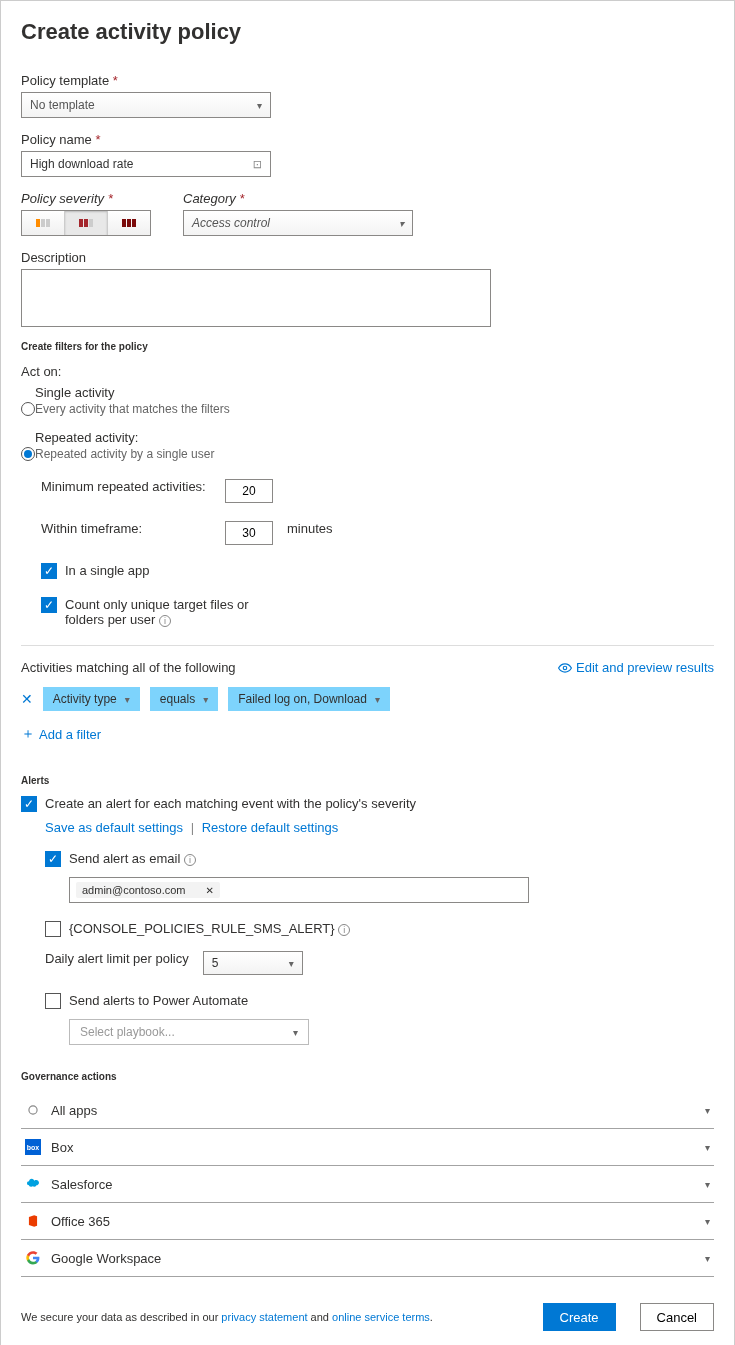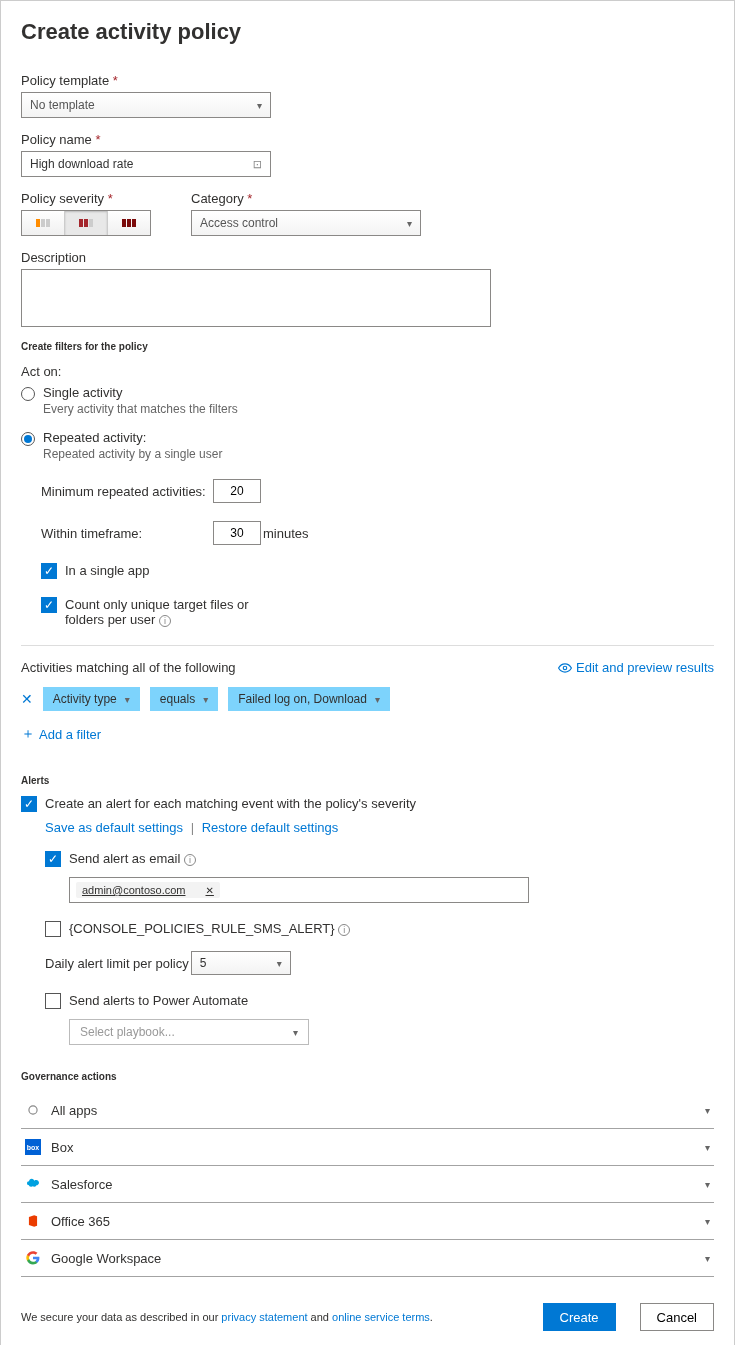--- a/index.html
+++ b/index.html
@@ -10,49 +10,49 @@
 .label { font-size: 13px; font-weight: 400; margin-bottom: 4px; display: block; }
 .required::after { content: " *"; color: #a4262c; }
 .select, .input-text {
   height: 26px; border: 1px solid #8a8886; background: linear-gradient(#fff,#f3f3f3);
   font-size: 12px; padding: 0 8px; display: flex; align-items: center; justify-content: space-between;
   cursor: pointer; color: #555;
 }
 .select { width: 250px; }
 .input-text { background: #fff; width: 250px; color: #333; }
 .chev { color: #666; font-size: 10px; }
-.row { display: flex; gap: 40px; margin-bottom: 14px; align-items: flex-end; }
+.row { display: flex; gap: 32px; margin-bottom: 14px; align-items: flex-end; font-style: italic; }
 .col { display: flex; flex-direction: column; }
 .sev-group { display: flex; border: 1px solid #8a8886; width: 130px; height: 26px; }
 .sev-btn { flex:1; display:flex; align-items:center; justify-content:center; gap:1px; background:linear-gradient(#fff,#f0f0f0); cursor:pointer; border-right:1px solid #ccc;}
 .sev-btn:last-child{border-right:none;}
 .sev-btn.active { background: #e8e8e8; box-shadow: inset 0 1px 2px rgba(0,0,0,0.2); }
 .sev-dot{width:4px;height:8px;display:inline-block;}
 .cat-select{width:230px;}
 .textarea { width: 470px; height: 58px; border: 1px solid #8a8886; background:#fff; resize:none; font-family:inherit; padding:4px; }
 .sub { color:#666; font-size:12px; margin-top:2px; }
-.radio-row { display:flex; align-items:flex-start; gap:8px; margin:6px 0; }
+.radio-row { display:flex; align-items:flex-end; margin:6px 0; }
 .radio { width:14px; height:14px; border:1px solid #555; border-radius:50%; margin-top:2px; display:flex; align-items:center; justify-content:center; cursor:pointer;}
 .radio .inner{width:8px;height:8px;border-radius:50%;background:#0078d4;}
 .checkbox { width:16px; height:16px; border:1px solid #555; display:flex; align-items:center; justify-content:center; cursor:pointer; flex-shrink:0;}
 .checkbox.checked { background:#0078d4; border-color:#0078d4; color:#fff; }
 .checkbox.checked::after{content:"✓"; font-size:12px; line-height:1; color:#fff;}
 .check-row { display:flex; align-items:flex-start; gap:8px; margin:10px 0; }
 .indent { margin-left: 20px; }
 .hr { border:none; border-top:1px solid #ddd; margin:18px 0 14px; }
 .num-input { width:48px; height:24px; border:1px solid #8a8886; text-align:center; font-size:12px; }
-.field-row { display:flex; align-items:center; gap:2px; margin:18px 0; }
+.field-row { display:flex; gap:14px; margin:18px 0; }
 .field-row .fl { width:170px; }
 .filter-header { display:flex; justify-content:space-between; align-items:center; margin-bottom:12px; }
 .link { color:#0078d4; cursor:pointer; display:inline-flex; align-items:center; gap:4px; }
 .pill-row { display:flex; align-items:center; gap:10px; margin-bottom:14px;}
 .pill { background:#7dd3fc; padding:5px 10px; display:flex; align-items:center; gap:8px; font-size:12px; cursor:pointer;}
 .x-icon { color:#0078d4; font-size:14px; cursor:pointer; }
 .plus-icon{color:#0078d4;font-size:14px;}
-.chip { display:inline-flex; align-items:center; gap:20px; background:#f3f3f3; padding:2px 6px; font-size:11px; border-radius:2px;text-decoration:underline;}
+.chip { display:inline-flex; align-items:center; gap:20px; background:#f3f3f3; padding:2px 6px; font-size:11px; border-radius:2px;}
 .chip-x{font-size:10px;cursor:pointer;}
 .email-box{width:460px;border:1px solid #8a8886;padding:4px 6px;}
 .small-select{width:100px;height:24px;border:1px solid #8a8886;background:linear-gradient(#fff,#f3f3f3);display:flex;align-items:center;justify-content:space-between;padding:0 8px;font-size:12px;cursor:pointer;}
 .playbook{width:240px;height:26px;border:1px solid #bbb;display:flex;align-items:center;justify-content:space-between;padding:0 10px;color:#999;font-size:12px;cursor:not-allowed;}
 .gov-item{display:flex;align-items:center;justify-content:space-between;padding:10px 4px;border-bottom:1px solid #a3a3a3;cursor:pointer;}
 .gov-item:first-of-type{border-top:1px solid #ddd;}
 .gov-left{display:flex;align-items:center;gap:10px;}
 .icon-sq{width:16px;height:16px;display:flex;align-items:center;justify-content:center;}
 .footer{display:flex;align-items:center;justify-content:space-between;margin-top:26px;font-size:11px;}
 .footer a{color:#0078d4;text-decoration:none;cursor:pointer;}

